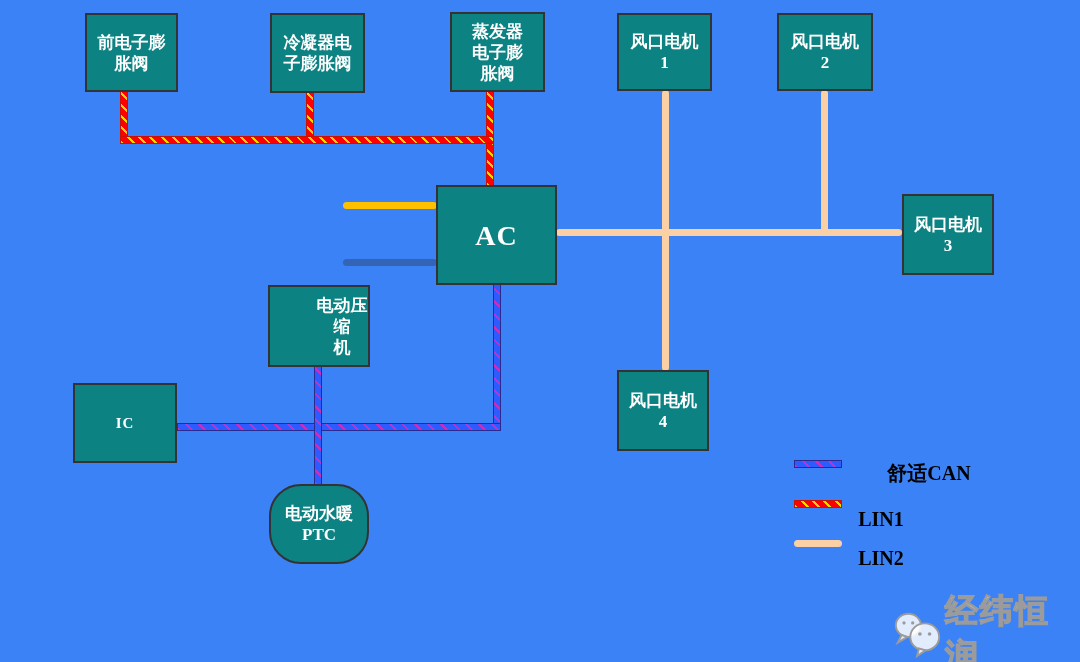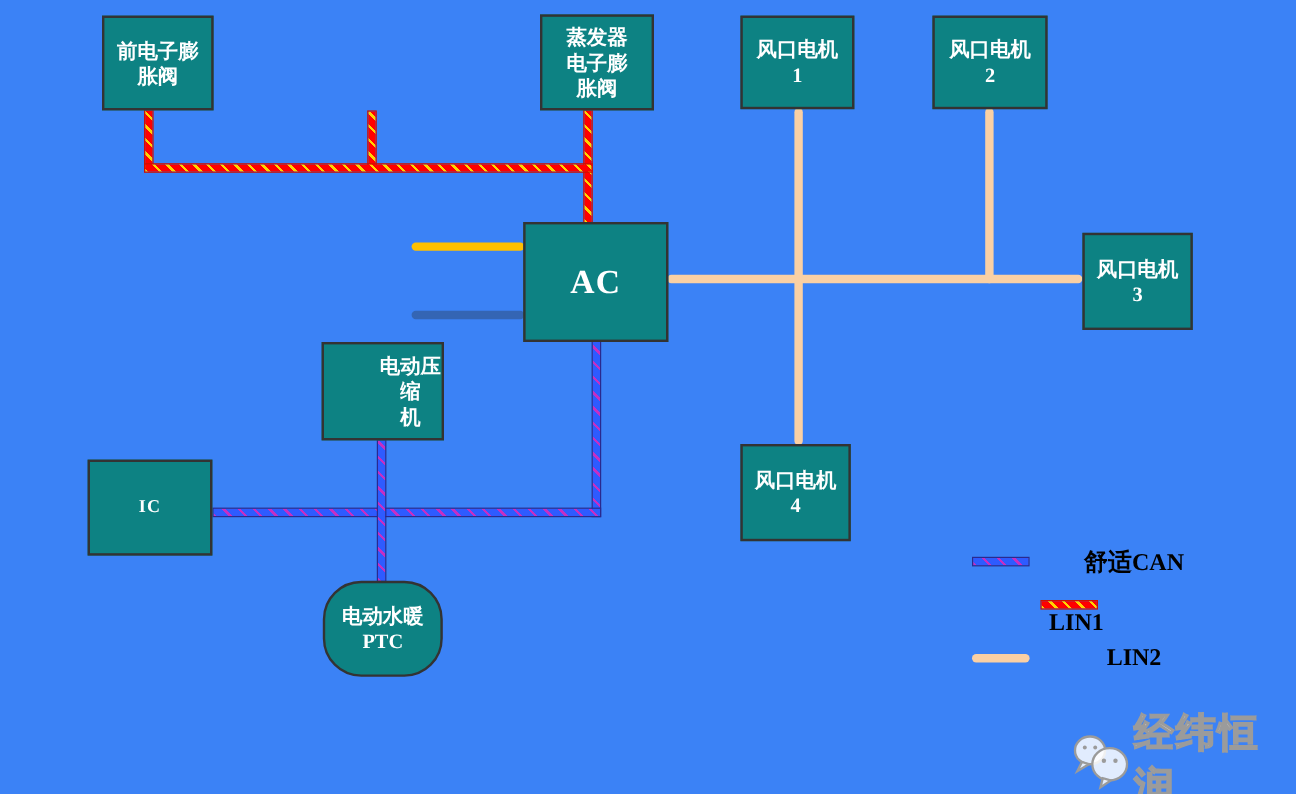--- a/index.html
+++ b/index.html
@@ -43,22 +43,22 @@
   #l-ccan-vcomp{left:314px;top:366px;width:8px;height:119px;}
   
   #l-lin2-h{left:556px;top:229px;width:346px;height:7px;}
   #l-lin2-v1{left:662px;top:90px;width:7px;height:281px;}
   #l-lin2-v2{left:821px;top:90px;width:7px;height:146px;}
   
   #l-lin3{left:343px;top:202px;width:94px;height:7px;}
   #l-can2{left:343px;top:259px;width:94px;height:7px;}
 
   
-  .lrow{position:absolute;left:780px;display:flex;align-items:center;height:16px;padding-left:30px;}
-  #lg-0{top:460px;} #lg-1{top:500px;flex-direction:column;} #lg-2{top:540px;} #lg-3{top:582px;} #lg-4{top:625px;}
+  .lrow{position:absolute;left:764px;display:flex;height:16px;padding-left:30px;}
+  #lg-0{top:460px;} #lg-1{top:500px;flex-direction:column;} #lg-2{top:540px;flex-direction:column;} #lg-3{top:582px;} #lg-4{top:625px;}
   .sw{width:48px;height:8px;box-sizing:border-box;flex:0 0 auto;}
   .sw.pat-lin2,.sw.pat-lin3,.sw.pat-can2{height:7px;}
   .lbl{width:150px;margin-left:12px;text-align:center;font-weight:700;font-size:20px;color:#000;}
 
   
   #watermark{position:absolute;left:891px;top:589px;display:flex;align-items:center;z-index:5;}
   #wm-text{font-family:"Liberation Sans","DejaVu Sans",sans-serif;font-size:33px;font-weight:700;
            color:#fbfbfb;-webkit-text-stroke:1.3px #9B9B9B;letter-spacing:2px;margin-left:2px;}
 </style>
 </head>
@@ -77,20 +77,22 @@
 
   <div class="line pat-lin2" id="l-lin2-h"></div>
   <div class="line pat-lin2" id="l-lin2-v1"></div>
   <div class="line pat-lin2" id="l-lin2-v2"></div>
 
   <div class="line pat-lin3" id="l-lin3"></div>
   <div class="line pat-can2" id="l-can2"></div>
 
   <div class="node" id="n-front">前电子膨
 胀阀</div>
+  <div class="node" id="n-cond">冷凝器电
+子膨胀阀</div>
   <div class="node" id="n-evap">蒸发器
 电子膨
 胀阀</div>
   <div class="node" id="n-vent1">风口电机
 1</div>
   <div class="node" id="n-vent2">风口电机
 2</div>
   <div class="node" id="n-ac">AC</div>
   <div class="node" id="n-vent3">风口电机
 3</div>

